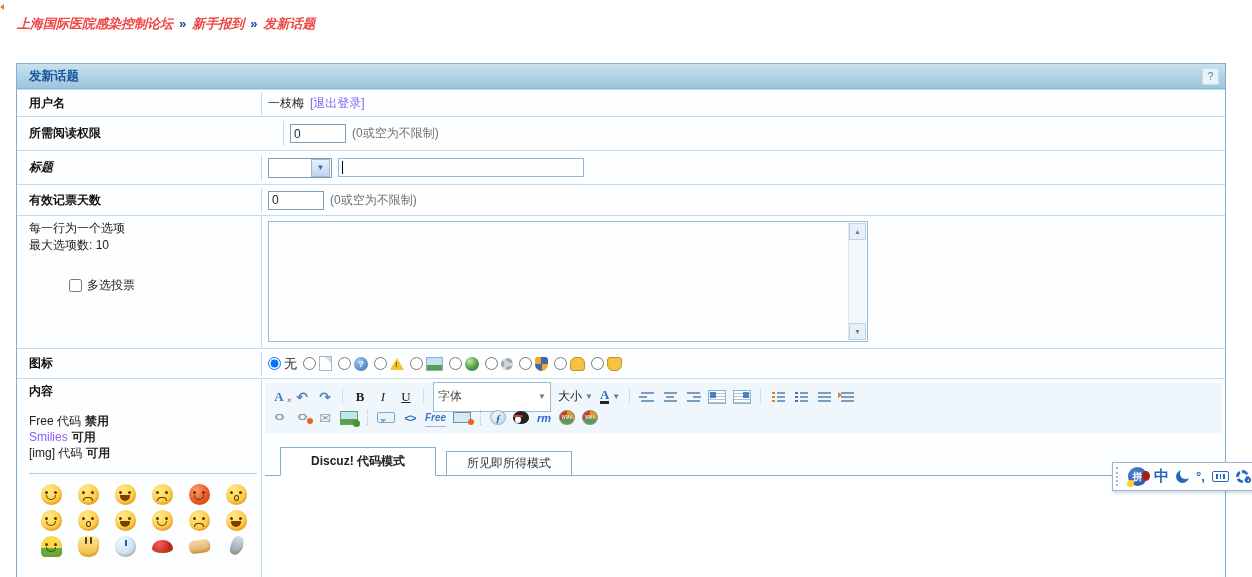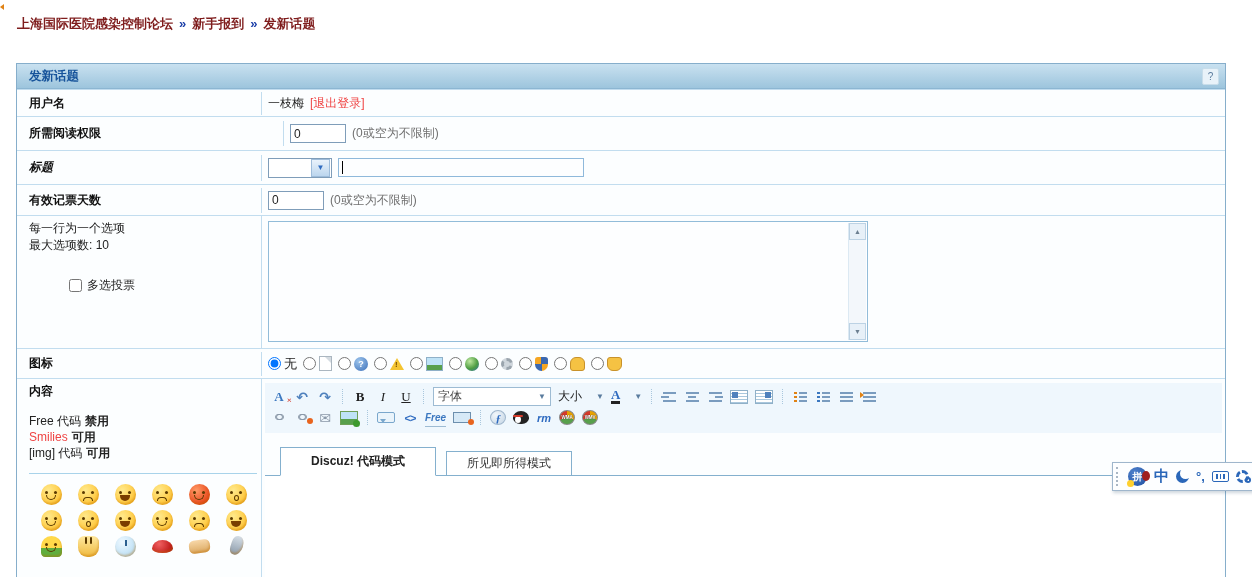--- a/index.html
+++ b/index.html
@@ -1,37 +1,37 @@
 <!DOCTYPE html>
 <html><head>
 <meta charset="utf-8">
 <style>
   html,body{margin:0;padding:0;background:#fff;width:1252px;height:577px;overflow:hidden;
     font-family:"Liberation Sans","DejaVu Sans",sans-serif;font-size:12px;color:#222;}
   
   .crumbs{padding:15px 0 0 17px;font-size:13px;font-weight:bold;color:#1C3FA8;}
-  .crumbs a{color:#7f1d1d;text-decoration:none;cursor:pointer;}
+  .crumbs a{color:#ef4444;text-decoration:none;cursor:pointer;font-style:italic;}
   .crumbs .sep{margin:0 6px;}
   
   .panel{margin:30px 0 0 16px;width:1208px;border:1px solid #86AECB;background:#FDFEFF;}
   .phead{height:24px;background:linear-gradient(#C9E1F0,#9DC5DD);border-bottom:1px solid #8CB6D2;
     display:flex;align-items:center;justify-content:space-between;padding:0 6px 0 12px;}
   .phead .ptitle{color:#17549B;font-weight:bold;font-size:12.5px;}
   .collapse{width:15px;height:15px;background:#E8F2F9;border:1px solid #C8DDEA;border-radius:2px;
     color:#5A7C9E;font-size:10px;display:flex;align-items:center;justify-content:center;cursor:pointer;}
   
   .row{display:flex;border-top:1px solid #C2DDEF;background:#FCFEFF;}
   .row:first-of-type{border-top:none;}
   .lc{width:244px;flex:0 0 244px;padding:4px 8px 4px 12px;box-sizing:border-box;}
   .lc .lab{font-weight:bold;color:#111;}
   .rc{flex:1;border-left:1px solid #C2DDEF;padding:3px 6px;box-sizing:border-box;min-width:0;}
   .vcent{align-items:center;}.vcent .lc,.vcent .rc{display:flex;align-items:center;}
   .vcent .rc{gap:6px;}
   .r1{height:26px;}.r2{height:33px;gap:22px;}.r3{height:33px;font-style:italic;}.r4{height:30px;}.r5{height:132px;}.r6{height:29px;}
-  a.blue{color:#ef4444;text-decoration:none;cursor:pointer;}
+  a.blue{color:#8b5cf6;text-decoration:none;cursor:pointer;}
   .hint{color:#707070;}
   
   .txt{border:1px solid #7F9DB9;background:#fff;height:19px;box-sizing:border-box;
     font:12px "Liberation Sans","DejaVu Sans",sans-serif;padding:1px 3px;color:#222;}
   .num{width:56px;}
   .titlein{width:246px;background:#FDFEFF;border-color:#8FB9DB;display:inline-flex;align-items:center;}
   .caret{display:inline-block;width:1px;height:13px;background:#000;}
   .xpsel{width:64px;height:20px;border:1px solid #7F9DB9;background:#fff;display:inline-flex;
     align-items:center;justify-content:flex-end;box-sizing:border-box;cursor:pointer;}
   .xpsel .btn{width:17px;height:16px;margin:1px;background:linear-gradient(#E9F2FB,#BCD6EE);
@@ -102,23 +102,23 @@
   .tbar{background:#EFF7FD;padding:3px 6px 5px 6px;}
   .tbrow{display:flex;align-items:center;gap:7px;height:21px;}
   .tbi{min-width:16px;height:17px;display:inline-flex;align-items:center;justify-content:center;cursor:pointer;}
   .sepv{width:0;height:15px;border-left:1px dotted #A9C7DD;margin:0 2px;}
   .bic{font-weight:bold;font-size:13px;font-family:"Liberation Serif","DejaVu Serif",serif;}
   .iic{font-style:italic;font-size:13px;font-family:"Liberation Serif","DejaVu Serif",serif;}
   .uic{text-decoration:underline;font-size:13px;font-family:"Liberation Serif","DejaVu Serif",serif;}
   .arrico{color:#4F81BD;font-size:14px;font-weight:bold;}
   .rmfmt{position:relative;color:#3C78C0;font-weight:bold;font-size:13px;font-family:"Liberation Serif",serif;}
   .rmfmt i{position:absolute;right:-5px;bottom:0;color:#D43A2A;font-style:normal;font-size:9px;font-weight:bold;}
-  .ddl{height:19px;border:1px solid #9DBBD3;background:#fff;display:inline-flex;align-items:center;
+  .ddl{height:30px;border:1px solid #9DBBD3;background:#fff;display:inline-flex;align-items:center;
     justify-content:space-between;font-size:12px;color:#444;padding:0 4px;width:118px;box-sizing:border-box;cursor:pointer;}
-  .dd-lab{display:inline-flex;align-items:center;gap:14px;cursor:pointer;}
+  .dd-lab{display:inline-flex;align-items:center;gap:3px;cursor:pointer;}
   .dchev{color:#5A7C9E;font-size:8px;}
   .fcolor{color:#2F6BC0;font-weight:bold;font-size:13px;border-bottom:3px solid #222;line-height:12px;
     font-family:"Liberation Serif",serif;}
   .lines{display:inline-flex;flex-direction:column;gap:2px;width:13px;}
   .lines i{height:2px;background:#7A9CBF;display:block;width:13px;}
   .al-l i:nth-child(even){width:8px;align-self:flex-start;}
   .al-c i:nth-child(even){width:8px;align-self:center;}
   .al-r i:nth-child(even){width:8px;align-self:flex-end;}
   .lines.lst i{background:linear-gradient(to right,#3C78C0 3px,transparent 3px,transparent 5px,#7A9CBF 5px);}
   .lines.olst i{background:linear-gradient(to right,#E08214 3px,transparent 3px,transparent 5px,#7A9CBF 5px);}

